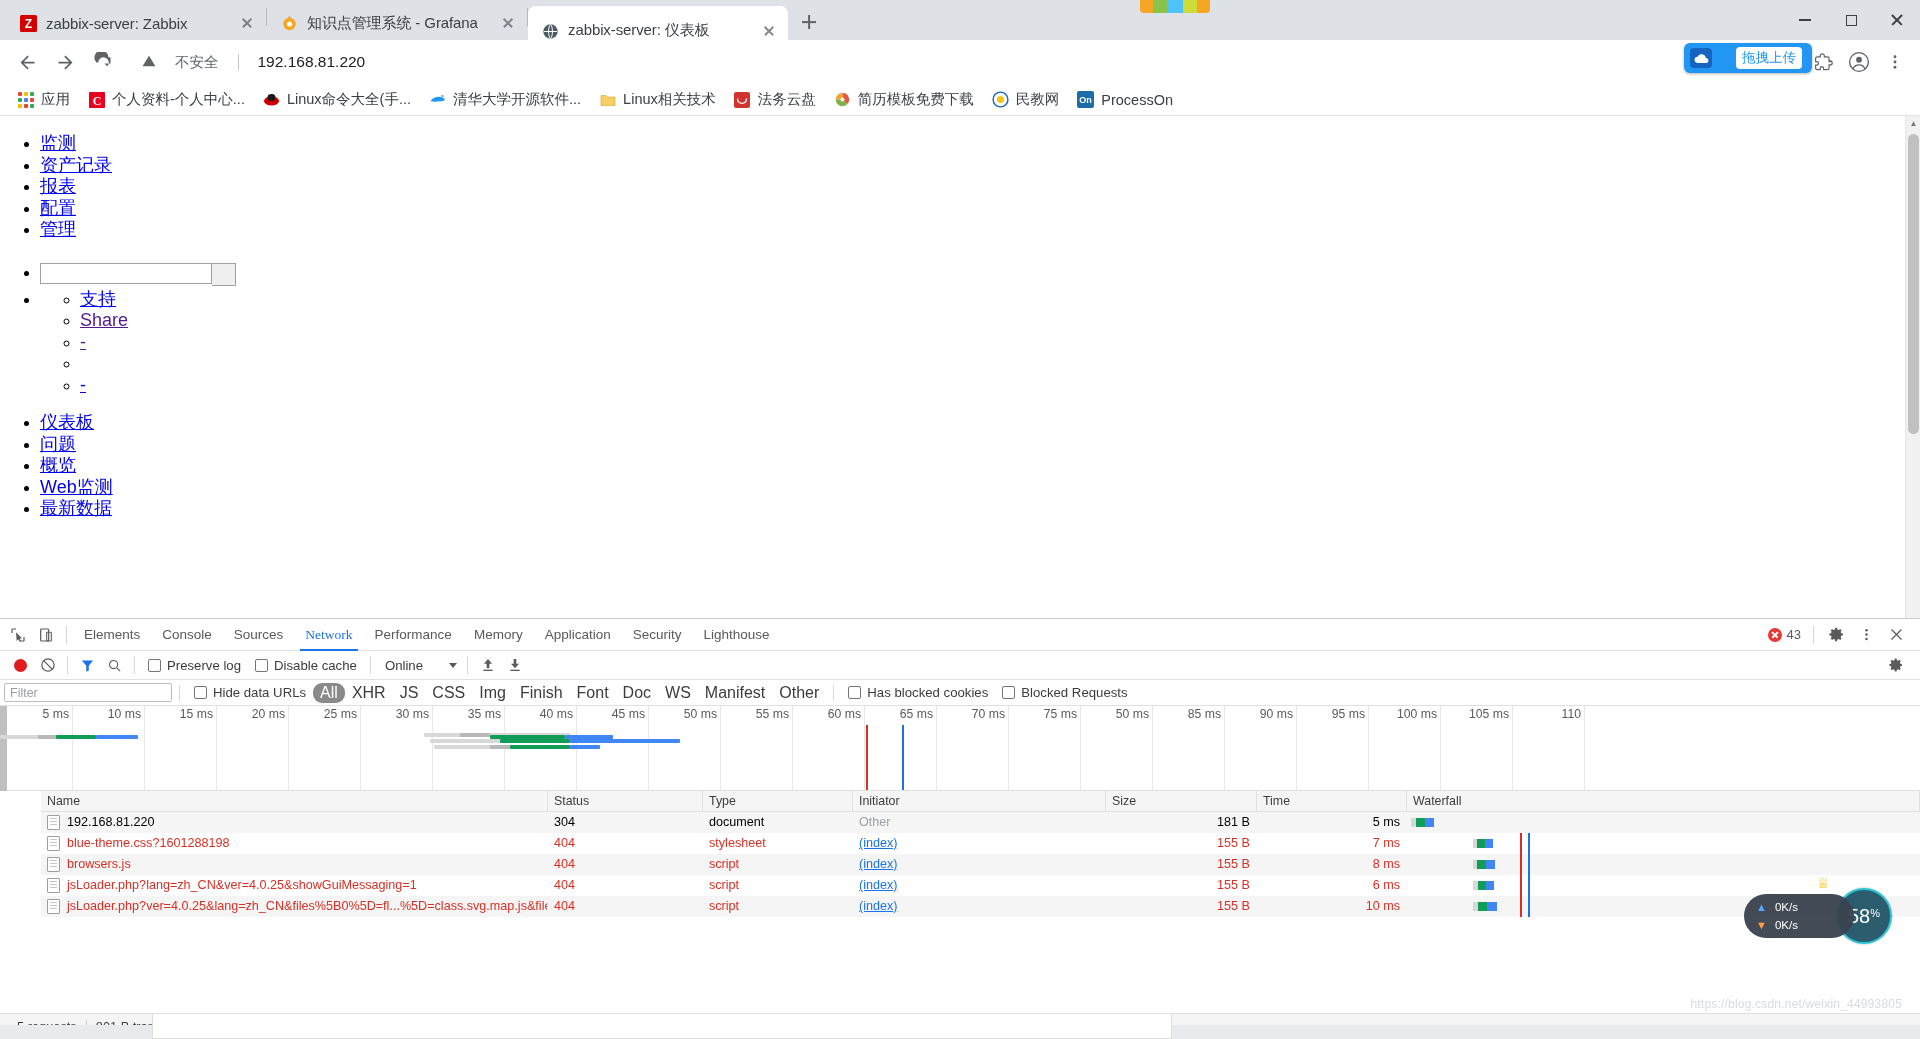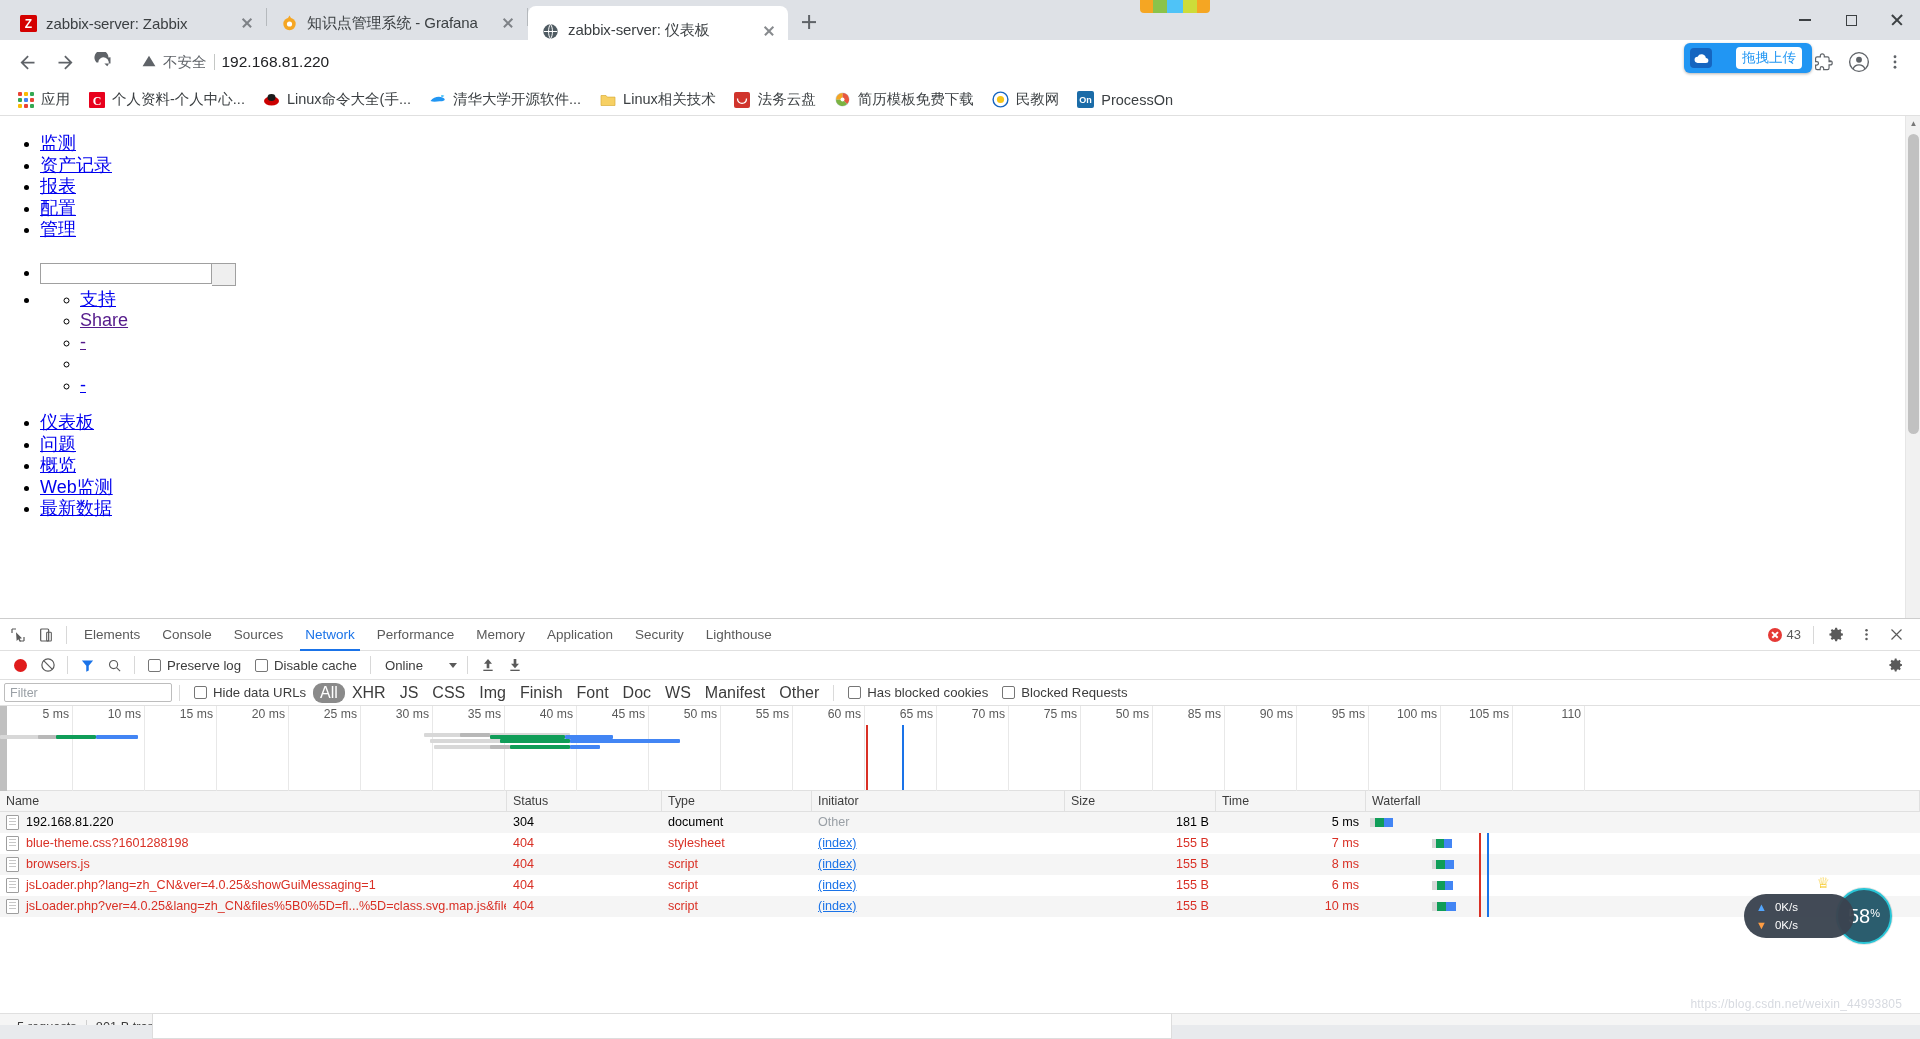--- a/index.html
+++ b/index.html
@@ -72,21 +72,21 @@
   
   .omnirow {
     height: 44px; background:#ffffff; display:flex; align-items:center; gap: 0px;
     padding: 0 8px; flex: 0 0 44px; position: relative;
   }
   .navbtn { width: 38px; height: 38px; display:flex; align-items:center; justify-content:center; color:#5f6368; }
   .navbtn svg { display:block; }
   .omnibox {
     flex: 1 1 auto; height: 30px; background:#fff; border-radius: 16px;
     display: flex; align-items: center; padding: 0 14px; margin-left: 6px; margin-right: 8px;
-    font-size: 15px; color:#202124; gap: 7px;
+    font-size: 15px; color:#202124; gap: 19px;
   }
   .warn-tri { color:#5f6368; font-size: 13px; line-height: 1; }
   .insecure { color:#5f6368; font-size: 14.5px; }
   .vbar { width:1px; height:16px; background:#c4c7c5; }
   .url { color:#202124; font-size: 15.5px; }
   .omni-right { display:flex; align-items:center; gap: 2px; }
   .icobtn { width: 34px; height: 34px; display:flex; align-items:center; justify-content:center; color:#5f6368;}
 
   
   .uploadchip {
@@ -144,21 +144,21 @@
     position: absolute; left:0; right:0; bottom:0; height: 421px; background:#fff;
     border-top: 1px solid #cdcdcd; display:flex; flex-direction: column; z-index: 5;
   }
   .dt-tabbar {
     height: 32px; display:flex; align-items:center; border-bottom: 1px solid #e0e0e0;
     font-size: 13.5px; color:#5a5a5a; padding: 0 4px; background:#fff; position: relative;
   }
   .dt-iconbtn { width: 28px; height:26px; display:flex; align-items:center; justify-content:center; color:#5a5a5a;}
   .dt-div { width:1px; height:18px; background:#d8d8d8; margin: 0 6px; }
   .dt-tab { padding: 0 11px; height: 32px; display:flex; align-items:center; position:relative; color:#5a5a5a; font-size:13.5px;}
-  .dt-tab.sel { color:#1a73e8; }
+  .dt-tab.sel { color:#1a73e8;font-family:Liberation Serif, serif; }
   .dt-tab.sel::after { content:""; position:absolute; left:6px; right:6px; bottom:0; height:2px; background:#1a73e8; }
   .dt-right { margin-left:auto; display:flex; align-items:center; gap: 2px; padding-right: 6px;}
   .err-badge { display:flex; align-items:center; gap:5px; font-size:13px; color:#5a5a5a; padding-right: 4px;}
   .err-dot {
     width: 14px; height:14px; border-radius:50%; background:#e53935; position:relative;
   }
   .err-dot::before, .err-dot::after {
     content:""; position:absolute; left:3px; top:6.2px; width:8px; height:1.6px; background:#fff;
   }
   .err-dot::before{ transform: rotate(45deg);} .err-dot::after{ transform: rotate(-45deg);}
@@ -192,21 +192,21 @@
   .dt-overview { height: 85px; position: relative; border-bottom: 1px solid #e0e0e0; background:#fff; }
   .ov-tick { position:absolute; top:0; height: 85px; border-left: 1px solid #e8e8e8;}
   .ov-tick span {
     position:absolute; right: 4px; top: 1px; font-size: 12.2px; color:#5a5a5a; white-space: nowrap;
   }
   .ov-bar { position:absolute; height: 4px; border-radius: 1px; }
   .ov-line { position:absolute; top: 19px; bottom: 0; width: 2px; }
   .ov-handle { position:absolute; top:0; width: 7px; height: 85px; background:#c0c0c0; }
 
   
-  .nt-wrap { flex: 1 1 auto; overflow: hidden; position: relative; }
+  .nt-wrap { flex: 1 1 auto; overflow: hidden; position: relative; padding-left: 41px; }
   .nt-head {
     display:flex; height: 21px; background:#f5f5f5; border-bottom: 1px solid #e0e0e0;
     font-size: 12.4px; color:#3c3c3c; align-items:center;
   }
   .nt-head .c { border-right: 1px solid #e0e0e0; height: 21px; line-height:21px; padding: 0 6px; overflow:hidden; }
   .nt-row { display:flex; height: 21px; font-size: 12.6px; align-items:center; }
   .nt-row.alt { background:#f5f5f5; }
   .nt-row .c { height: 21px; line-height: 21px; padding: 0 6px; overflow:hidden; white-space:nowrap; text-overflow: ellipsis;
                border-right: 1px solid transparent;}
   .c-name { width: 507px; flex: 0 0 507px; display:flex; align-items:center; gap: 7px;}

